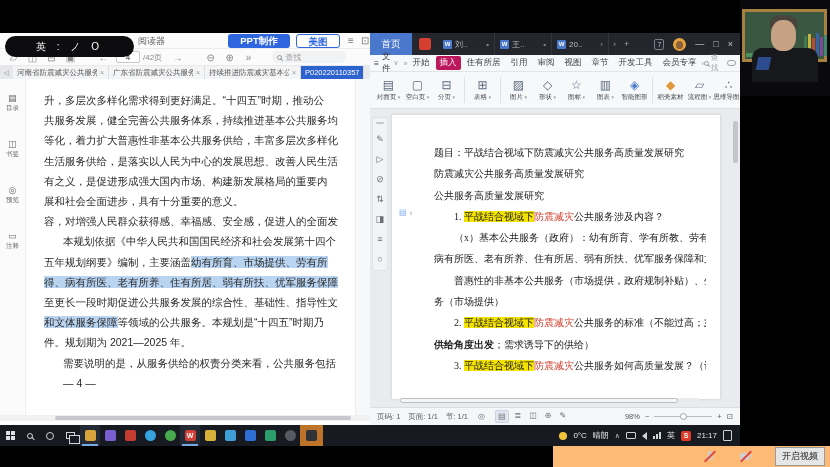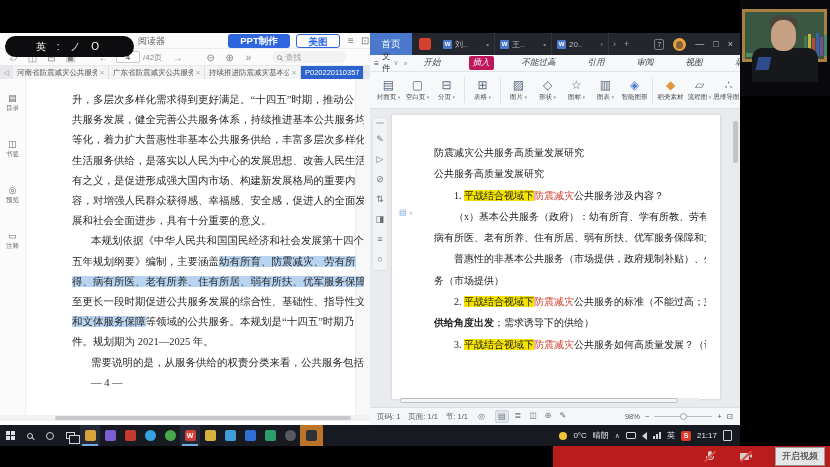--- a/index.html
+++ b/index.html
@@ -36,22 +36,22 @@
   .pdf-tab .tclose { color:#999; font-size:7px; }
   .pdf-tab.active { width:63px; background:#2d63cf; color:#fff; }
   .pdf-body { position:relative; height:336px; display:flex; }
   .pdf-sidebar { width:26px; background:#fbfbfc; border-right:1px solid #f0f0f0; padding-top:14px;
                  display:flex; flex-direction:column; gap:26px; align-items:center; }
   .sb-item { display:flex; flex-direction:column; align-items:center; gap:1px; color:#666; }
   .sb-item .sbi { font-size:9px; }
   .sb-item .sbl { font-size:6.5px; }
   .pdf-page { position:relative; flex:1; background:#fff; }
   .pdf-text { position:absolute; left:18px; top:11px; width:320px; }
-  .pdf-line { font-family:Liberation Serif, serif; font-size:10.5px; line-height:20.2px;
-              color:#2a2a2a; white-space:nowrap; overflow:hidden;margin-left:28px; }
+  .pdf-line { font-family:Liberation Sans, sans-serif; font-size:10.5px; line-height:20.2px;
+              color:#2a2a2a; white-space:nowrap; overflow:hidden; }
   .pdf-line span.s { background:#b9d4f1; }
   .pdf-rightstrip { width:15px; background:#f7f8f9; border-left:1px solid #ececec; }
   .pdf-hscroll { position:absolute; left:0; bottom:4px; width:370px; height:6px; background:#f0f1f2; }
   .pdf-hthumb { position:absolute; left:55px; top:1px; width:296px; height:4px; background:#c6c8cc; border-radius:2px; }
   
   #ime-pill { position:absolute; left:5px; top:36px; width:129px; height:21px; background:#0d0d0f;
               border-radius:11px; color:#fff; font-size:10px; display:flex; align-items:center;
               justify-content:center; letter-spacing:4px; z-index:30; }
   
   #wps { position:absolute; left:370px; top:33px; width:370px; height:392px; background:#f7f8fa; }
@@ -68,21 +68,21 @@
   .wps-tab-right { margin-left:auto; display:flex; align-items:center; gap:9px; padding-right:7px; color:#b9bdc4; }
   .badge7 { border:1px solid #7a7e86; border-radius:2px; font-size:7px; padding:0 2px; line-height:9px; }
   .avatar { width:13px; height:13px; border-radius:50%; background:#e8a33d; position:relative; overflow:hidden; }
   .avatar::after { content:""; position:absolute; left:3px; top:3px; width:7px; height:8px;
                    border-radius:50% 50% 40% 40%; background:#8c6238; }
   .winbtn { font-size:9px; color:#c3c7cd; }
   .wps-menubar { height:17px; background:#f7f8fa; border-bottom:1px solid #e3e4e6; display:flex;
                  align-items:center; font-size:8.5px; color:#3a3d42; padding:0 4px; }
   .filemenu { display:flex; align-items:center; gap:3px; margin-right:5px; color:#3a3d42; }
   .chev { color:#9a9a9a; font-size:7px; }
-  .menu-item { padding:1px 4px; margin:0 12px; white-space:nowrap; border-radius:2px;font-style:italic; }
+  .menu-item { padding:1px 4px; margin:0 1px; white-space:nowrap; border-radius:2px; }
   .menu-item.active { background:#be185d; color:#fff; }
   .wps-menu-right { margin-left:auto; display:flex; align-items:center; gap:6px; color:#8a8e94; }
   .msearch { display:flex; align-items:center; gap:2px; font-size:7.5px; color:#9aa0a6; }
   .mi-circle { width:8px; height:8px; border:1px solid #9aa0a6; border-radius:50%; }
   .mi-cloud { width:10px; height:6px; border:1px solid #9aa0a6; border-radius:5px; }
   .wps-ribbon { height:37px; background:#f7f8fa; border-bottom:1px solid #dcdee0; display:flex;
                 align-items:center; padding:0 5px; gap:2px; overflow:hidden; }
   .rib-item { width:27px; display:flex; flex-direction:column; align-items:center; gap:1px; flex:none; }
   .rib-item .rg { font-size:12px; line-height:13px; color:#5b6a7e; }
   .rib-item .rl { font-size:6.5px; color:#45484d; white-space:nowrap; }
@@ -151,21 +151,21 @@
   .moon { width:8px; height:8px; border-radius:50%; background:#f0c43a; }
   .kb-ic { width:10px; height:7px; border:1px solid #cfd3da; border-radius:1px; }
   .spk-ic { width:0; height:0; border-top:4px solid transparent; border-bottom:4px solid transparent;
             border-right:5px solid #cfd3da; }
   .net-ic { display:flex; align-items:flex-end; gap:1px; }
   .net-ic i { width:2px; background:#cfd3da; }
   .sogou { width:10px; height:10px; border-radius:2px; background:#e03a2a; color:#fff; font-size:7px;
            font-weight:bold; display:flex; align-items:center; justify-content:center; }
   .notif-ic { width:9px; height:11px; border:1px solid #cfd3da; border-radius:1px; }
   
-  #meetbar { position:absolute; left:553px; top:446px; width:277px; height:21px; background:#b91c1c;
+  #meetbar { position:absolute; left:553px; top:446px; width:277px; height:21px; background:#fdba74;
              display:flex; align-items:center; justify-content:flex-end; gap:22px; padding-right:5px; }
   .mic-wrap, .cam-wrap { position:relative; width:14px; height:13px; }
   .mic-b { position:absolute; left:5px; top:1px; width:4px; height:7px; background:#cfcfcf; border-radius:2px; }
   .mic-s { position:absolute; left:3px; top:6px; width:8px; height:4px; border:1px solid #cfcfcf;
            border-top:none; border-radius:0 0 5px 5px; }
   .camc-b { position:absolute; left:1px; top:3px; width:9px; height:7px; background:#cfcfcf; border-radius:1px; }
   .camc-l { position:absolute; left:10px; top:4px; width:0; height:0; border-top:2.5px solid transparent;
             border-bottom:2.5px solid transparent; border-right:3.5px solid #cfcfcf; }
   .redslash { position:absolute; left:6px; top:-1px; width:2px; height:15px; background:#e04b3f; transform:rotate(45deg); }
   .startvideo { background:#e6e6e6; border:1px solid #9a9a9a; color:#222; font-size:9px; padding:2px 6px; }
@@ -239,24 +239,24 @@
             <span class="sbl">注释</span>
           </div>
         </div>
       <div class="pdf-page">
         <div class="pdf-text" id="pdf-text">
             <div class="pdf-line"><span>升，多层次多样化需求得到更好满足。“十四五”时期，推动公</span></div>
             <div class="pdf-line"><span>共服务发展，健全完善公共服务体系，持续推进基本公共服务均</span></div>
             <div class="pdf-line"><span>等化，着力扩大普惠性非基本公共服务供给，丰富多层次多样化</span></div>
             <div class="pdf-line"><span>生活服务供给，是落实以人民为中心的发展思想、改善人民生活</span></div>
             <div class="pdf-line"><span>有之义，是促进形成强大国内市场、构建新发展格局的重要内</span></div>
+            <div class="pdf-line"><span>展和社会全面进步，具有十分重要的意义。</span></div>
             <div class="pdf-line"><span>容，对增强人民群众获得感、幸福感、安全感，促进人的全面发</span></div>
-            <div class="pdf-line"><span>展和社会全面进步，具有十分重要的意义。</span></div>
             <div class="pdf-line" style="padding-left: 19px;"><span>本规划依据《中华人民共和国国民经济和社会发展第十四个</span></div>
-            <div class="pdf-line"><span>五年规划纲要》编制，主要涵盖</span><span class="s">幼有所育、防震减灾、劳有所</span></div>
+            <div class="pdf-line"><span>五年规划纲要》编制，主要涵盖</span><span class="s">幼有所育、市场提供、劳有所</span></div>
             <div class="pdf-line"><span class="s">得、病有所医、老有所养、住有所居、弱有所扶、优军服务保障</span></div>
             <div class="pdf-line"><span>至更长一段时期促进公共服务发展的综合性、基础性、指导性文</span></div>
             <div class="pdf-line"><span class="s">和文体服务保障</span><span>等领域的公共服务。本规划是“十四五”时期乃</span></div>
             <div class="pdf-line"><span>件。规划期为 2021—2025 年。</span></div>
             <div class="pdf-line" style="padding-left: 19px;"><span>需要说明的是，从服务供给的权责分类来看，公共服务包括</span></div>
             <div class="pdf-line" style="padding-left: 19px;"><span>— 4 —</span></div>
           </div>
       </div>
       <div class="pdf-rightstrip"></div>
     </div>
@@ -299,21 +299,21 @@
     <div class="wps-menubar">
       <span class="filemenu">
         <span>≡</span>
         <span>文件</span>
         <span class="chev">∨</span>
       </span>
       <span class="chev">»</span>
       <span id="wps-menus" style="display:flex;">
           <span class="menu-item">开始</span>
           <span class="menu-item active">插入</span>
-          <span class="menu-item">不能过高</span>
+          <span class="menu-item">住有所居</span>
           <span class="menu-item">引用</span>
           <span class="menu-item">审阅</span>
           <span class="menu-item">视图</span>
           <span class="menu-item">章节</span>
           <span class="menu-item">开发工具</span>
           <span class="menu-item">会员专享</span>
         </span>
       <span class="chev">›</span>
       <span class="wps-menu-right">
         <span class="msearch">
@@ -390,20 +390,21 @@
           <span class="st">◨</span>
           <span class="st">≡</span>
           <span class="st">○</span>
         </div>
       <div class="wps-page">
         <span class="margin-marker">
           <span>▤</span>
           <span class="mm-car">∨</span>
         </span>
         <div class="wps-text" id="wps-text">
+            <div class="wps-line"><span>题目：平战结合视域下防震减灾公共服务高质量发展研究</span></div>
             <div class="wps-line"><span>防震减灾公共服务高质量发展研究</span></div>
             <div class="wps-line"><span>公共服务高质量发展研究</span></div>
             <div class="wps-line" style="padding-left: 20px;"><span>1. </span><span class="y">平战结合视域下</span><span class="r">防震减灾</span><span>公共服务涉及内容？</span></div>
             <div class="wps-line" style="padding-left: 20px;"><span>（x）基本公共服务（政府）：幼有所育、学有所教、劳有所得、</span></div>
             <div class="wps-line"><span>病有所医、老有所养、住有所居、弱有所扶、优军服务保障和文体服</span></div>
             <div class="wps-line" style="padding-left: 20px;"><span>普惠性的非基本公共服务（市场提供，政府规制补贴）、生活服</span></div>
             <div class="wps-line"><span>务（市场提供）</span></div>
             <div class="wps-line" style="padding-left: 20px;"><span>2. </span><span class="y">平战结合视域下</span><span class="r">防震减灾</span><span>公共服务的标准（不能过高；</span><span class="b">主要从</span></div>
             <div class="wps-line"><span class="b">供给角度出发</span><span>；需求诱导下的供给）</span></div>
             <div class="wps-line" style="padding-left: 20px;"><span>3. </span><span class="y">平战结合视域下</span><span class="r">防震减灾</span><span>公共服务如何高质量发展？（讨论发</span></div>

